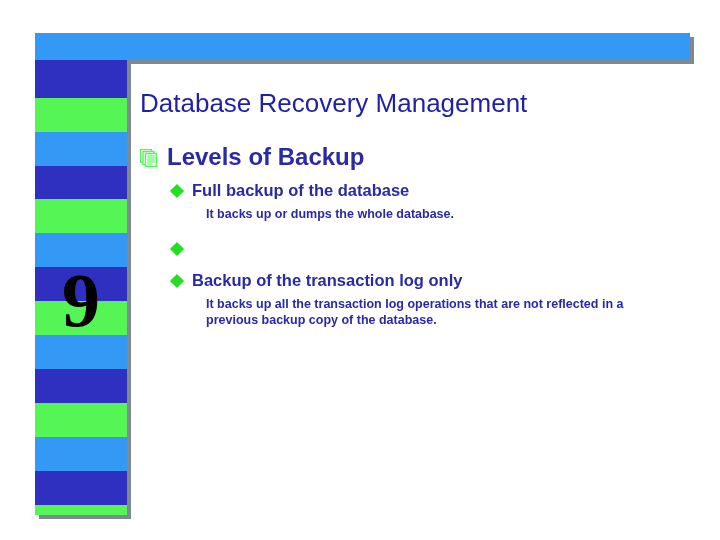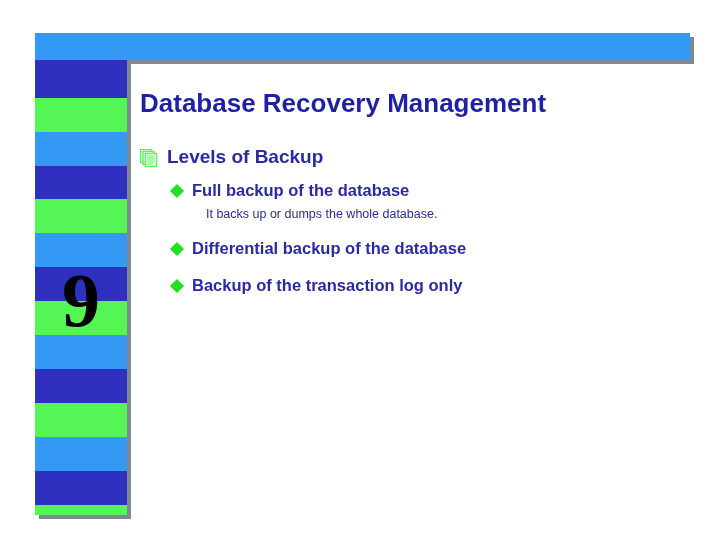--- a/index.html
+++ b/index.html
@@ -58,21 +58,21 @@
     user-select: none;
   }
 
   
   .slide-title {
     position: absolute;
     left: 140px;
     top: 88px;
     width: 560px;
     font-size: 26px;
-    font-weight: bold;
+    font-weight: normal;
     color: #1f1fa8;
     letter-spacing: 0px;
     white-space: nowrap;
   }
 
   
   .content {
     position: absolute;
     left: 140px;
     top: 146px;
@@ -85,21 +85,21 @@
     gap: 9px;
     margin-bottom: 12px;
   }
   .pages-icon {
     flex: 0 0 auto;
     width: 18px;
     height: 18px;
     margin-top: 3px;
   }
   .l1-text {
-    font-size: 19px;
+    font-size: 24px;
     font-weight: bold;
     color: #2a2aa5;
     line-height: 22px;
   }
 
   .l2-block {
     margin-left: 32px;
     margin-bottom: 16px;
   }
   .l2-block.last { margin-bottom: 12px; }
@@ -120,21 +120,21 @@
   .l2-text {
     font-size: 16.5px;
     font-weight: bold;
     color: #2a2aa5;
     line-height: 21px;
   }
   .l3-text {
     margin-left: 34px;
     margin-top: 5px;
     font-size: 12.5px;
-    font-weight: normal;
+    font-weight: bold;
     color: #2a2aa5;
     line-height: 16px;
     max-width: 470px;
   }
 </style>
 </head>
 <body>
 
 <div class="slide">
 
@@ -186,25 +186,25 @@
       <div class="l2-row">
         <span class="diamond"></span>
         <span class="l2-text">Full backup of the database</span>
       </div>
       <div class="l3-text">It backs up or dumps the whole database.</div>
     </div>
 
     <div class="l2-block">
       <div class="l2-row">
         <span class="diamond"></span>
-        <span class="l2-text">Differential backup of the database</span>
       </div>
     </div>
 
     <div class="l2-block last">
       <div class="l2-row">
         <span class="diamond"></span>
         <span class="l2-text">Backup of the transaction log only</span>
       </div>
+      <div class="l3-text">It backs up all the transaction log operations that are not reflected in a previous backup copy of the database.</div>
     </div>
 
   </div>
 </div>
 
 </body></html>

